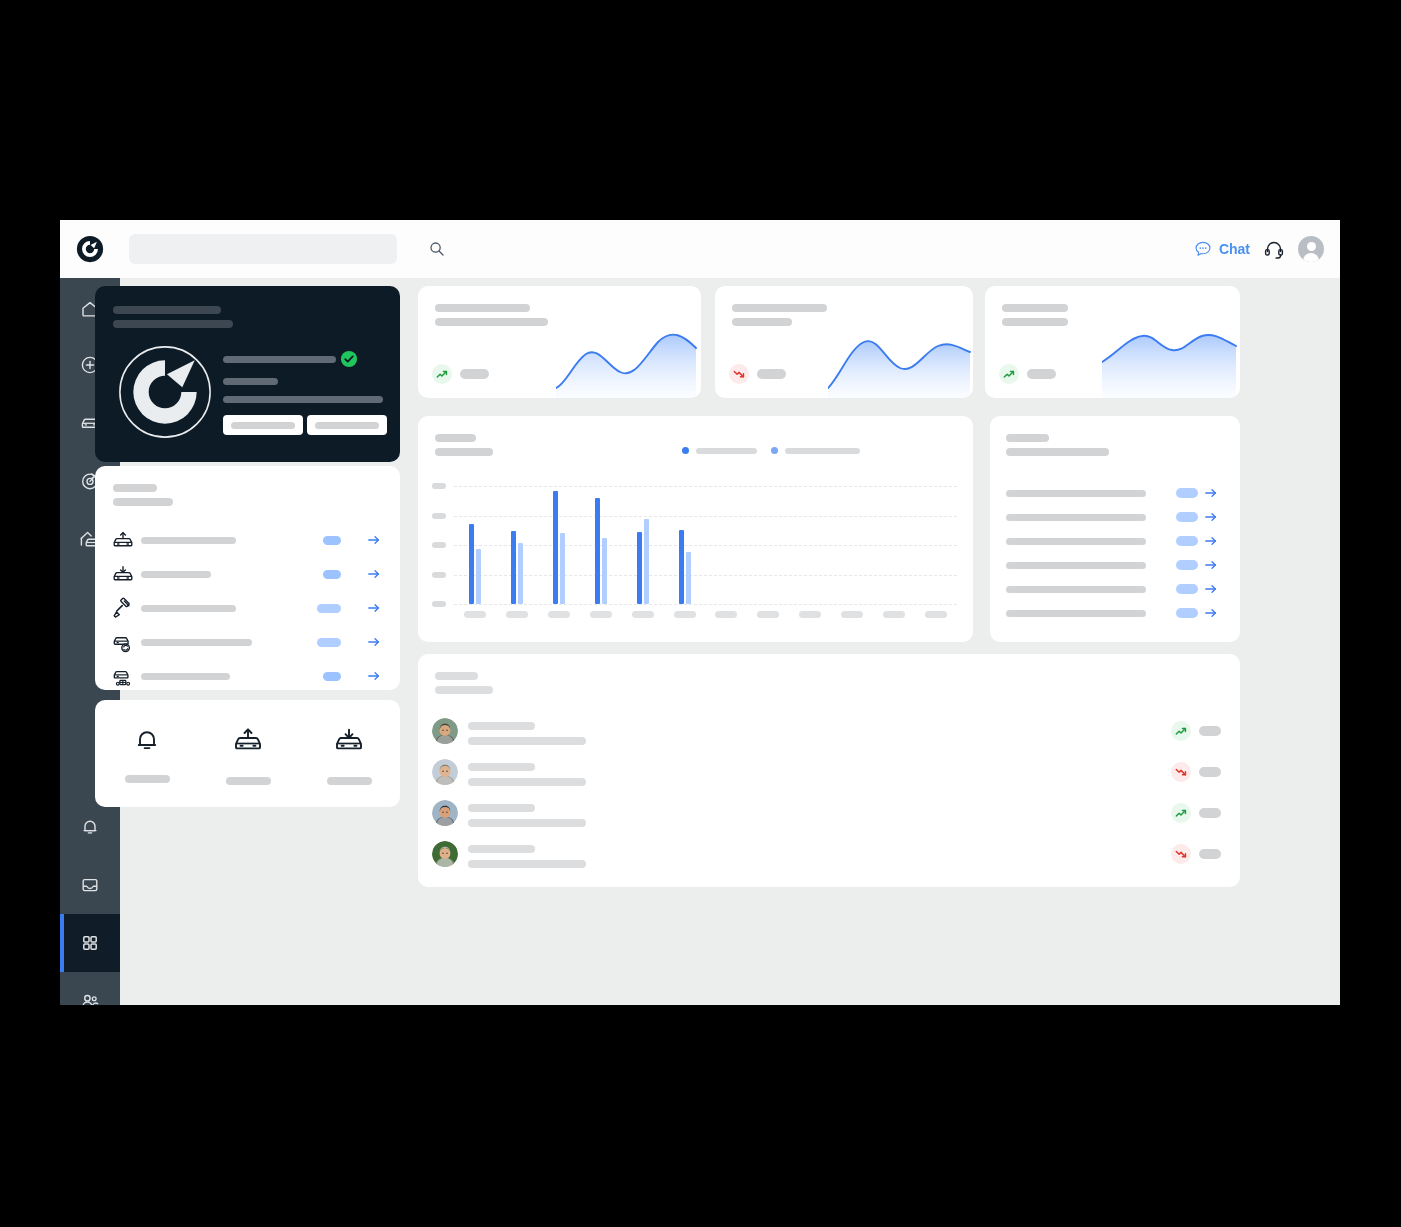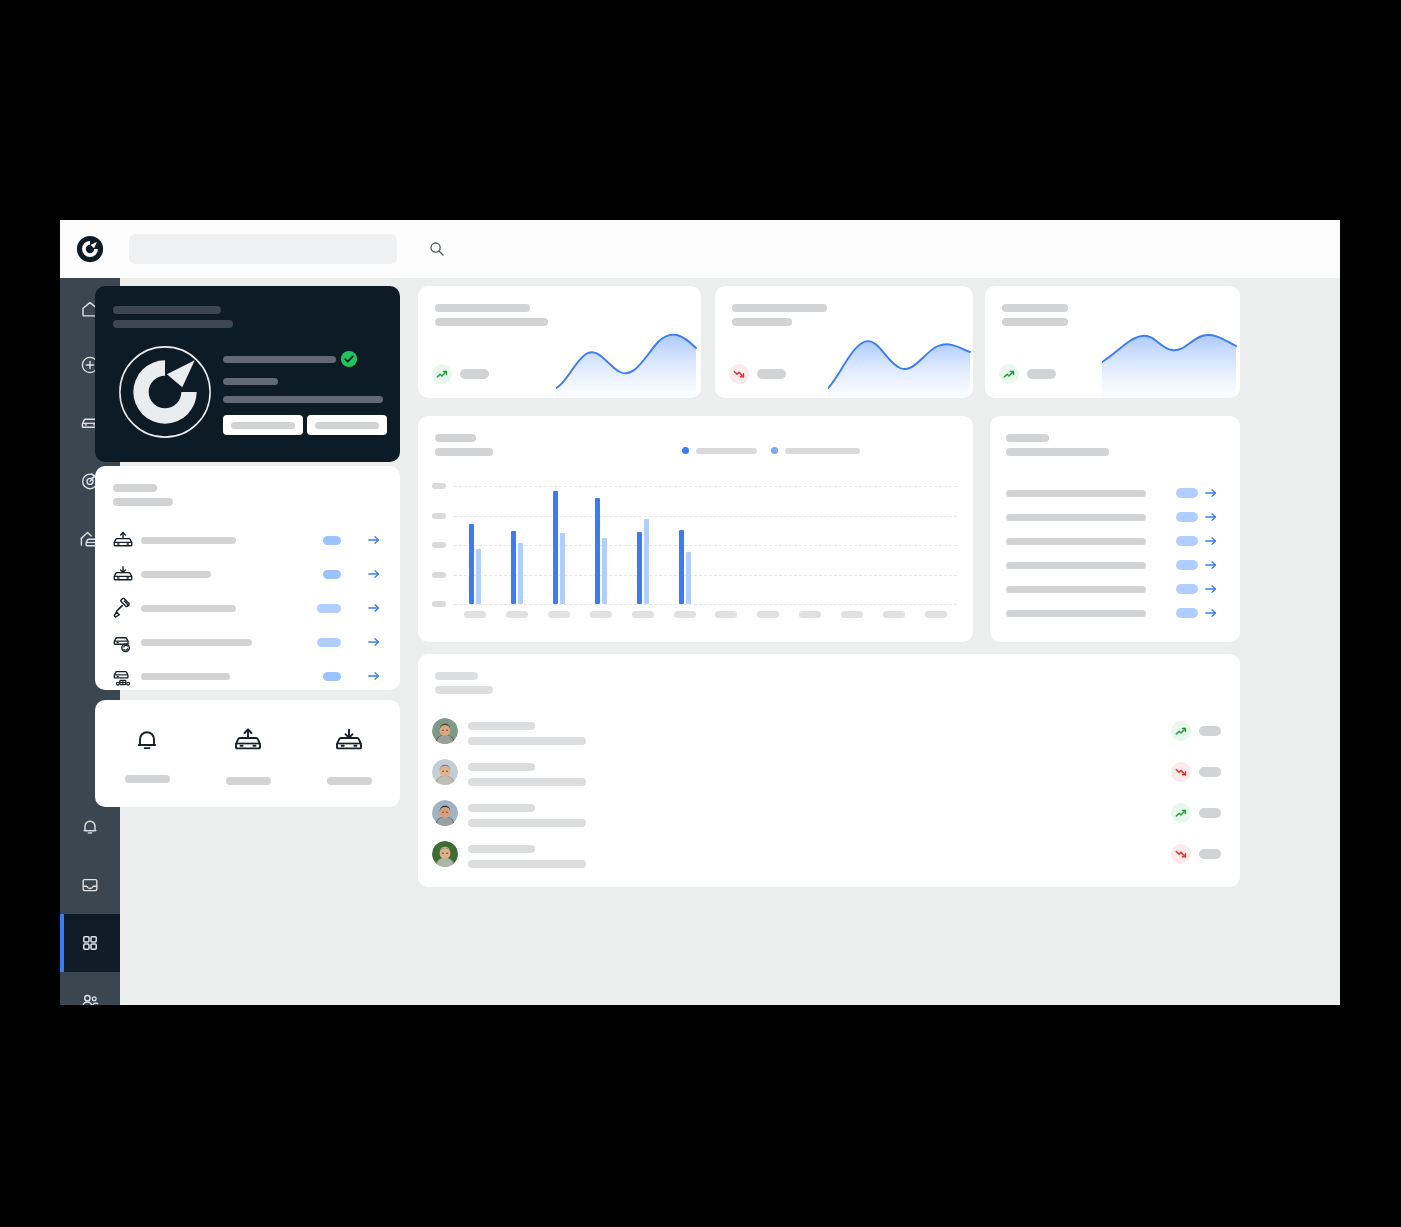--- a/index.html
+++ b/index.html
@@ -202,20 +202,43 @@
       </svg>
     </div>
     <input class="search-box" value="" placeholder="" style="">
     <div class="search-icon-btn">
       <svg viewBox="0 0 16 16" width="16" height="16">
         <circle cx="6.6" cy="6.6" r="4.6" fill="none" stroke="#4d5a66" stroke-width="1.3"></circle>
         <line x1="10" y1="10" x2="14" y2="14" stroke="#4d5a66" stroke-width="1.3" stroke-linecap="round"></line>
       </svg>
     </div>
 
+    <div class="topbar-right">
+      <button class="chat-btn">
+        <svg width="18" height="18" viewBox="0 0 20 20">
+          <path d="M10 2.6c-4.3 0-7.7 2.8-7.7 6.3 0 2 1.1 3.8 2.9 4.9L4.4 17l3.6-1.9c.65.13 1.3.2 2 .2 4.3 0 7.7-2.8 7.7-6.3S14.3 2.6 10 2.6z" fill="none" stroke="#4a90f0" stroke-width="1.3" stroke-linejoin="round"></path>
+          <circle cx="7" cy="9" r="0.95" fill="#4a90f0"></circle>
+          <circle cx="10" cy="9" r="0.95" fill="#4a90f0"></circle>
+          <circle cx="13" cy="9" r="0.95" fill="#4a90f0"></circle>
+        </svg>
+        <span>Chat</span>
+      </button>
+      <div class="headset-btn">
+        <svg width="22" height="22" viewBox="0 0 22 22">
+          <path d="M4.5 13.5V11a6.5 6.5 0 0 1 13 0v2.5" fill="none" stroke="#16202b" stroke-width="1.4" stroke-linecap="round"></path>
+          <rect x="2.6" y="11.6" width="3.6" height="5.4" rx="1.6" fill="none" stroke="#16202b" stroke-width="1.4"></rect>
+          <rect x="15.8" y="11.6" width="3.6" height="5.4" rx="1.6" fill="none" stroke="#16202b" stroke-width="1.4"></rect>
+          <path d="M17.6 17v.6a2.4 2.4 0 0 1-2.4 2.4h-2.1" fill="none" stroke="#16202b" stroke-width="1.4" stroke-linecap="round"></path>
+        </svg>
+      </div>
+      <div class="avatar-btn">
+        <div class="avatar-head"></div>
+        <div class="avatar-body"></div>
+      </div>
+    </div>
   </div>
 
   <div class="sidebar">
     <div class="side-item side-top">
       <span>
         <svg width="22" height="22" viewBox="0 0 22 22">
           <path d="M4 10.2 11 4.6l7 5.6V17a.9.9 0 0 1-.9.9H4.9A.9.9 0 0 1 4 17z" fill="none" stroke="#dfe3e6" stroke-width="1.4" stroke-linejoin="round"></path>
         </svg>
       </span>
     </div>

